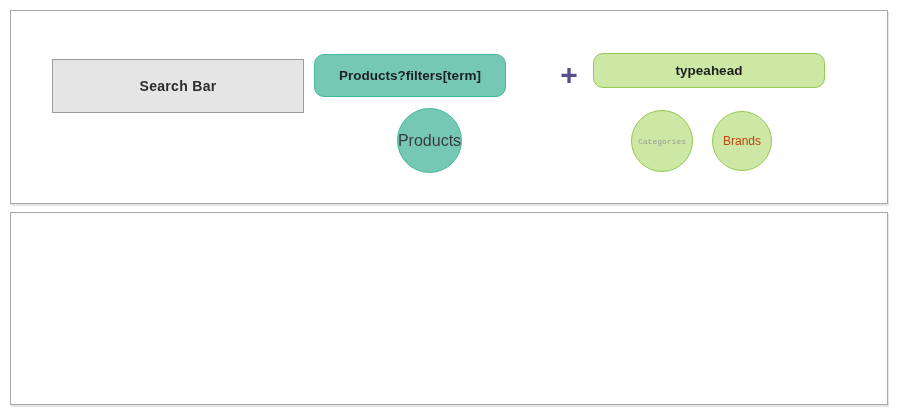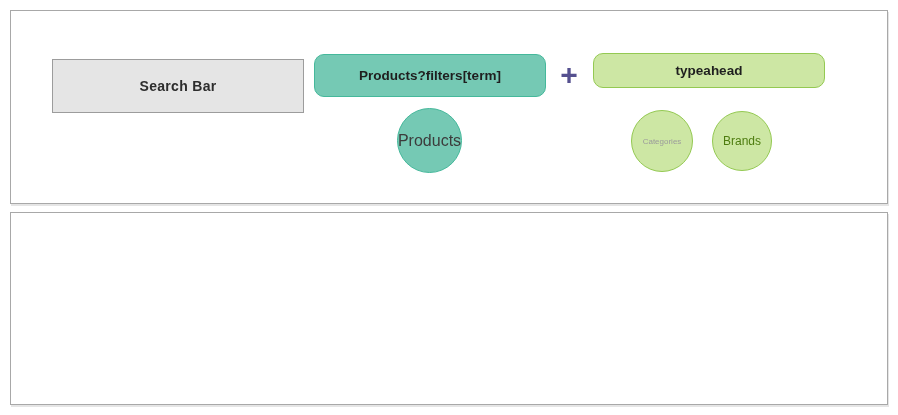--- a/index.html
+++ b/index.html
@@ -53,21 +53,21 @@
   .grey-box-1 { left: 25px; top: 48px; width: 252px; height: 54px; margin-left: 16px; }
 
   .teal-box {
     background: var(--teal-fill);
     border: 1px solid var(--teal-border);
     border-radius: 10px;
     font-weight: bold;
     font-size: 13.5px;
     color: #1f1f1f;
   }
-  .teal-box-1 { left: 303px; top: 43px; width: 232px; height: 43px; }
+  .teal-box-1 { left: 303px; top: 43px; width: 192px; height: 43px; }
 
   .green-box {
     background: var(--green-fill);
     border: 1px solid var(--green-border);
     border-radius: 10px;
     font-weight: bold;
     font-size: 13.5px;
     color: #1f1f1f;
     left: 582px; top: 42px; width: 232px; height: 35px;
   }
@@ -97,25 +97,25 @@
     color: #3c3c3c;
   }
   .teal-circle-1 { left: 386px; top: 97px; width: 65px; height: 65px; }
 
   .green-circle {
     background: var(--green-fill);
     border: 1px solid var(--green-border);
   }
   .circle-categories {
     left: 620px; top: 99px; width: 62px; height: 62px;
-    font-size: 8px; color: #9b9b9b;
+    font-size: 8px; color: #9b9b9b; font-family: Liberation Mono, monospace;
   }
   .circle-brands {
     left: 701px; top: 100px; width: 60px; height: 60px;
-    font-size: 12px; color: #4d7c0f; text-align: center;
+    font-size: 12px; color: #c2410c; text-align: center;
   }
 </style>
 </head>
 <body>
 
 <div class="stage">
 
   <div class="panel panel-top">
     <div class="box grey-box grey-box-1">Search Bar</div>
 

